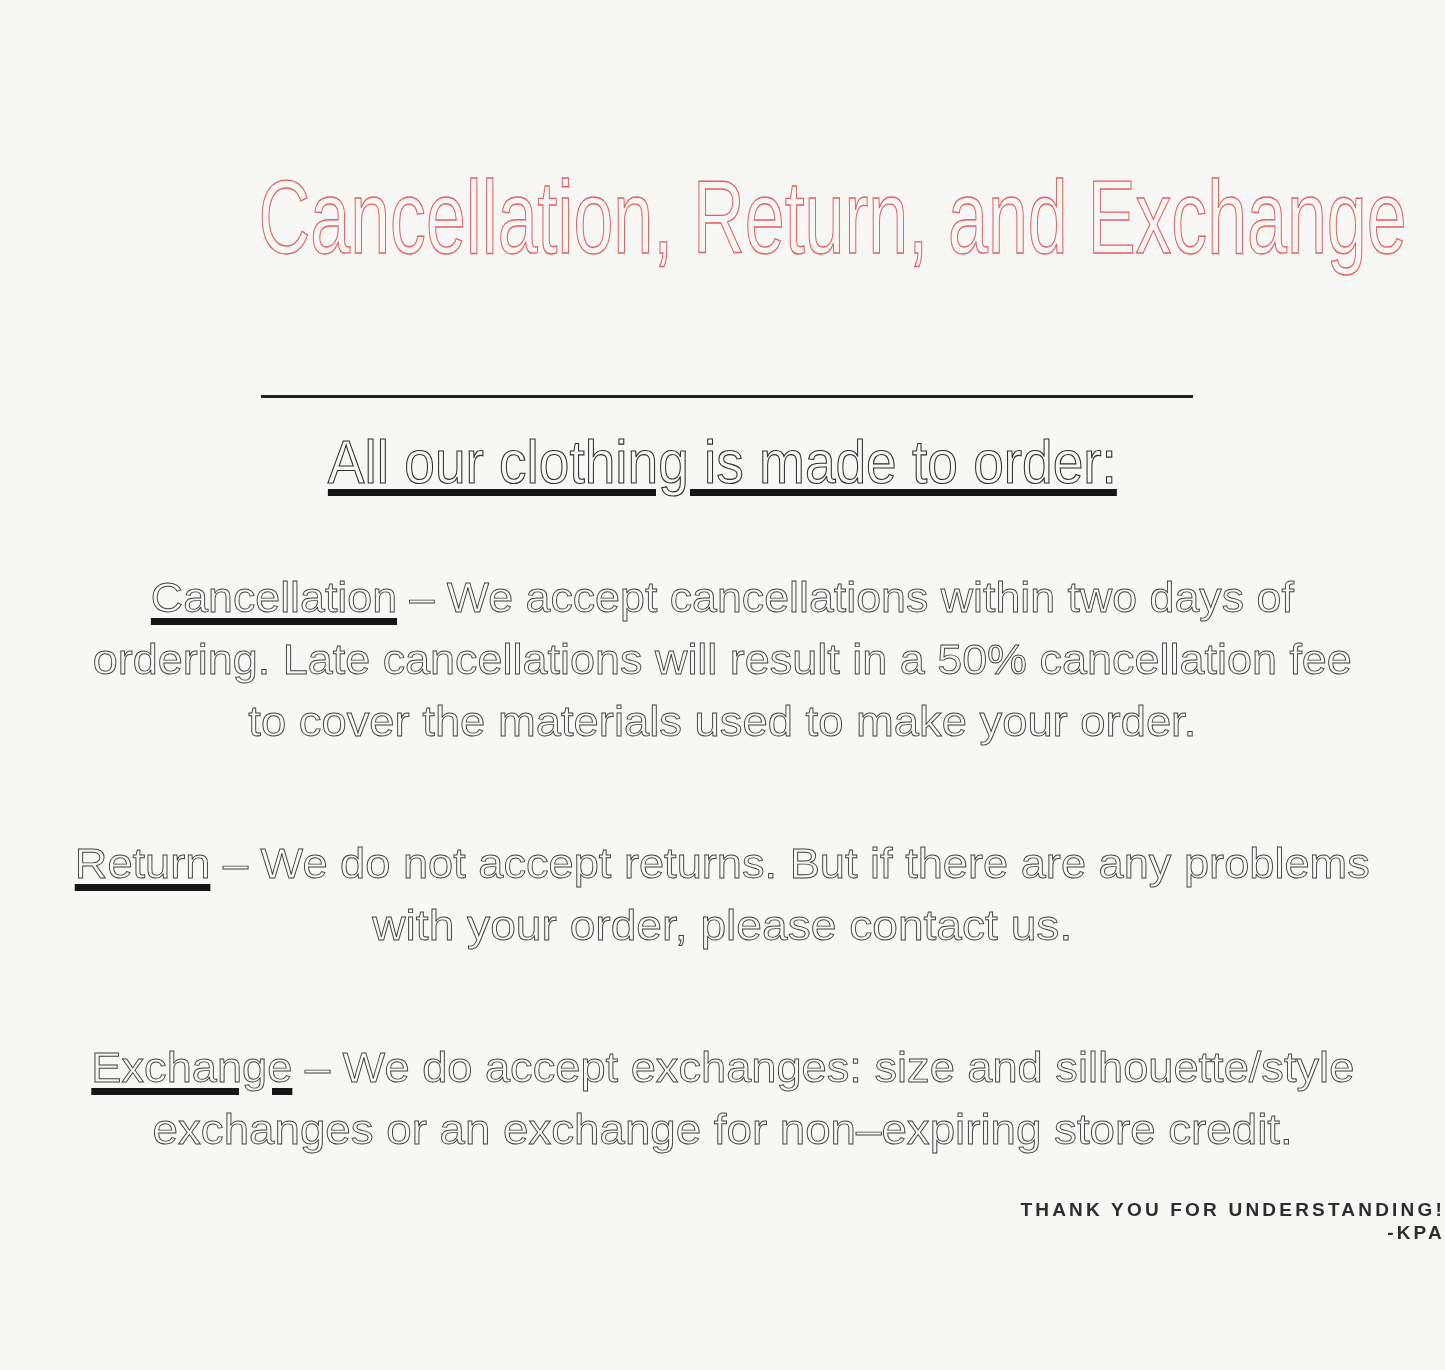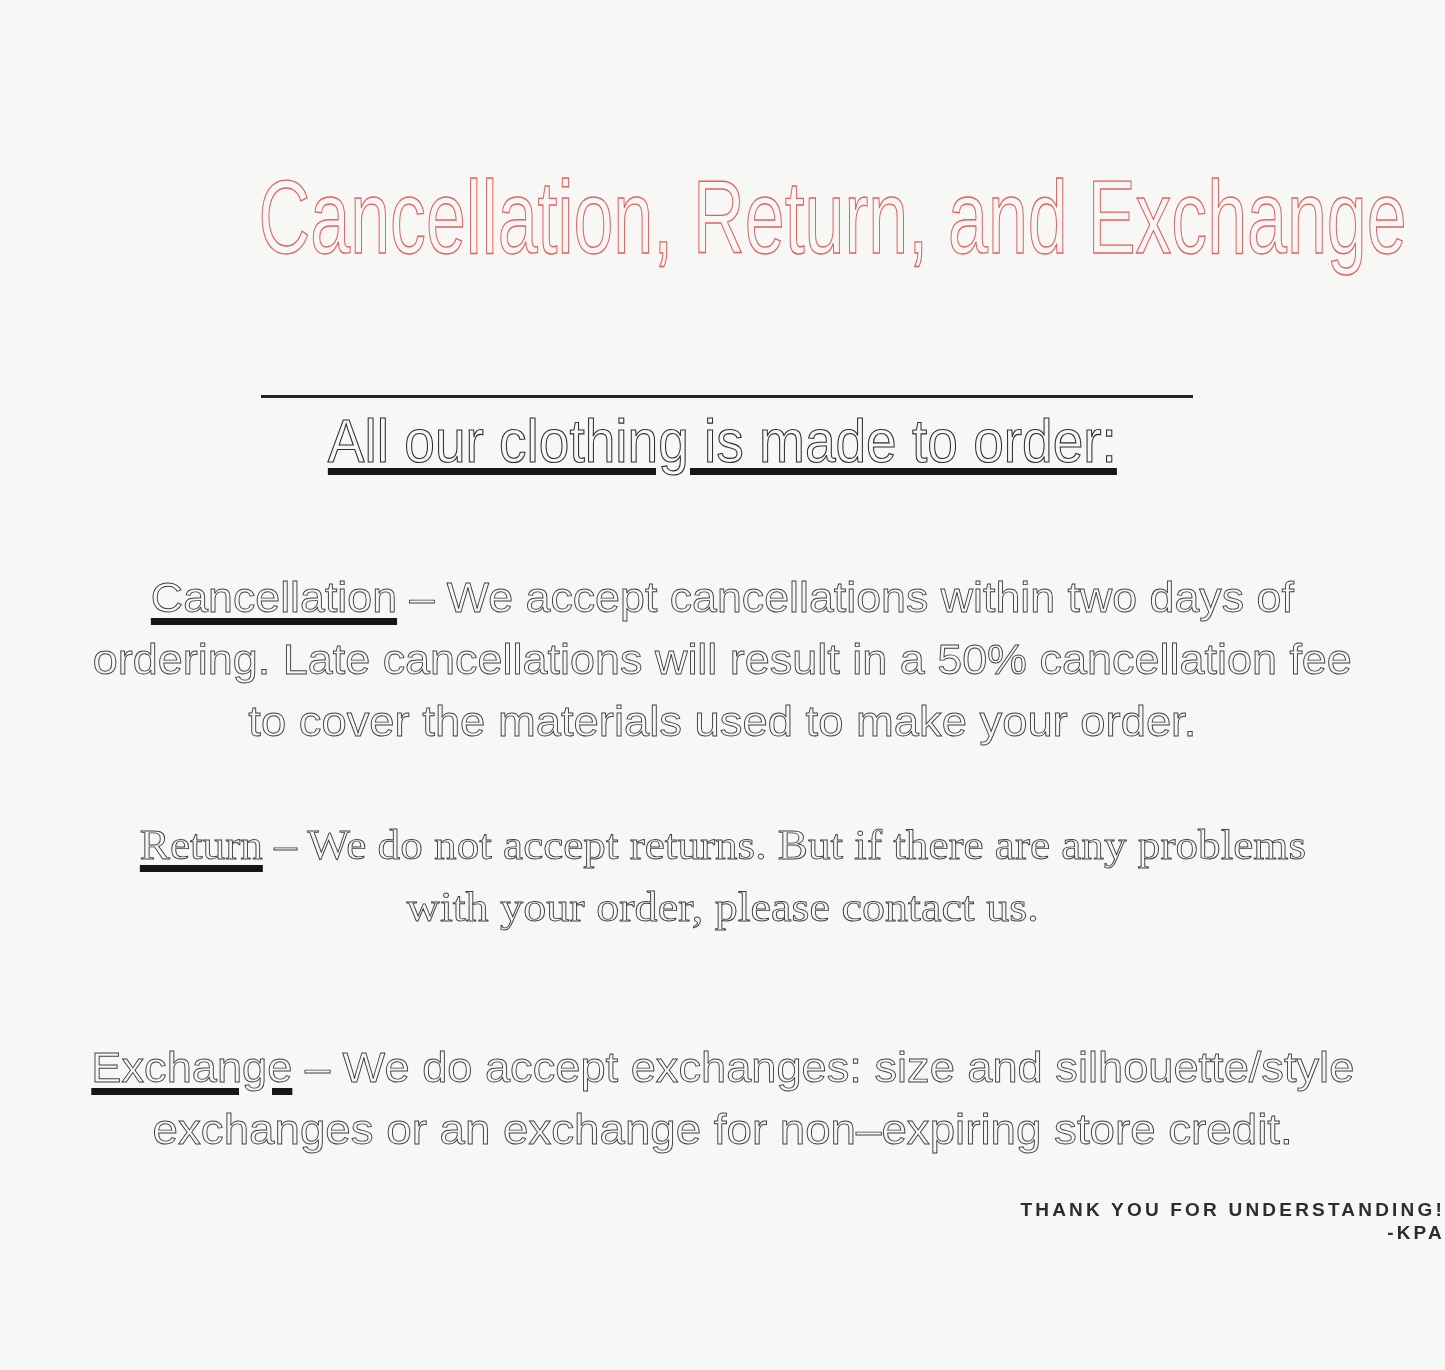--- a/index.html
+++ b/index.html
@@ -40,42 +40,42 @@
   .divider{
     position:absolute;
     top:395px;
     left:50%;
     margin-left:-462px;
     width:932px;
     height:3px;
     background:#232323;
   }
   .subtitle{
-    top:406px;
+    top:427px;
     font-size:61px;
     line-height:70px;
     color:var(--underline,#161616);
     text-align:center;
   }
   .subtitle .thin{-webkit-text-stroke:1.15px #2e2e2e;}
   .subtitle .u{
     text-decoration:underline;
     text-decoration-thickness:7px;
     text-underline-offset:6px;
     text-decoration-color:var(--underline,#161616);
   }
   .para{
     font-size:43px;
     line-height:62px;
     color:var(--ink,#3f3f3f);
     margin-top:20px;
   }
   .para .thin{-webkit-text-stroke:0.9px var(--ink,#3f3f3f);}
   .para-cancellation{top:546px;}
-  .para-return{top:794px;font-family:Liberation Serif, serif;}
+  .para-return{top:812px;}
   .para-exchange{top:1016px;}
   .label{
     color:var(--underline,#161616);
     text-decoration:underline;
     text-decoration-thickness:7px;
     text-underline-offset:6px;
     text-decoration-color:var(--underline,#161616);
   }
   .footer{
     top:1198px;

